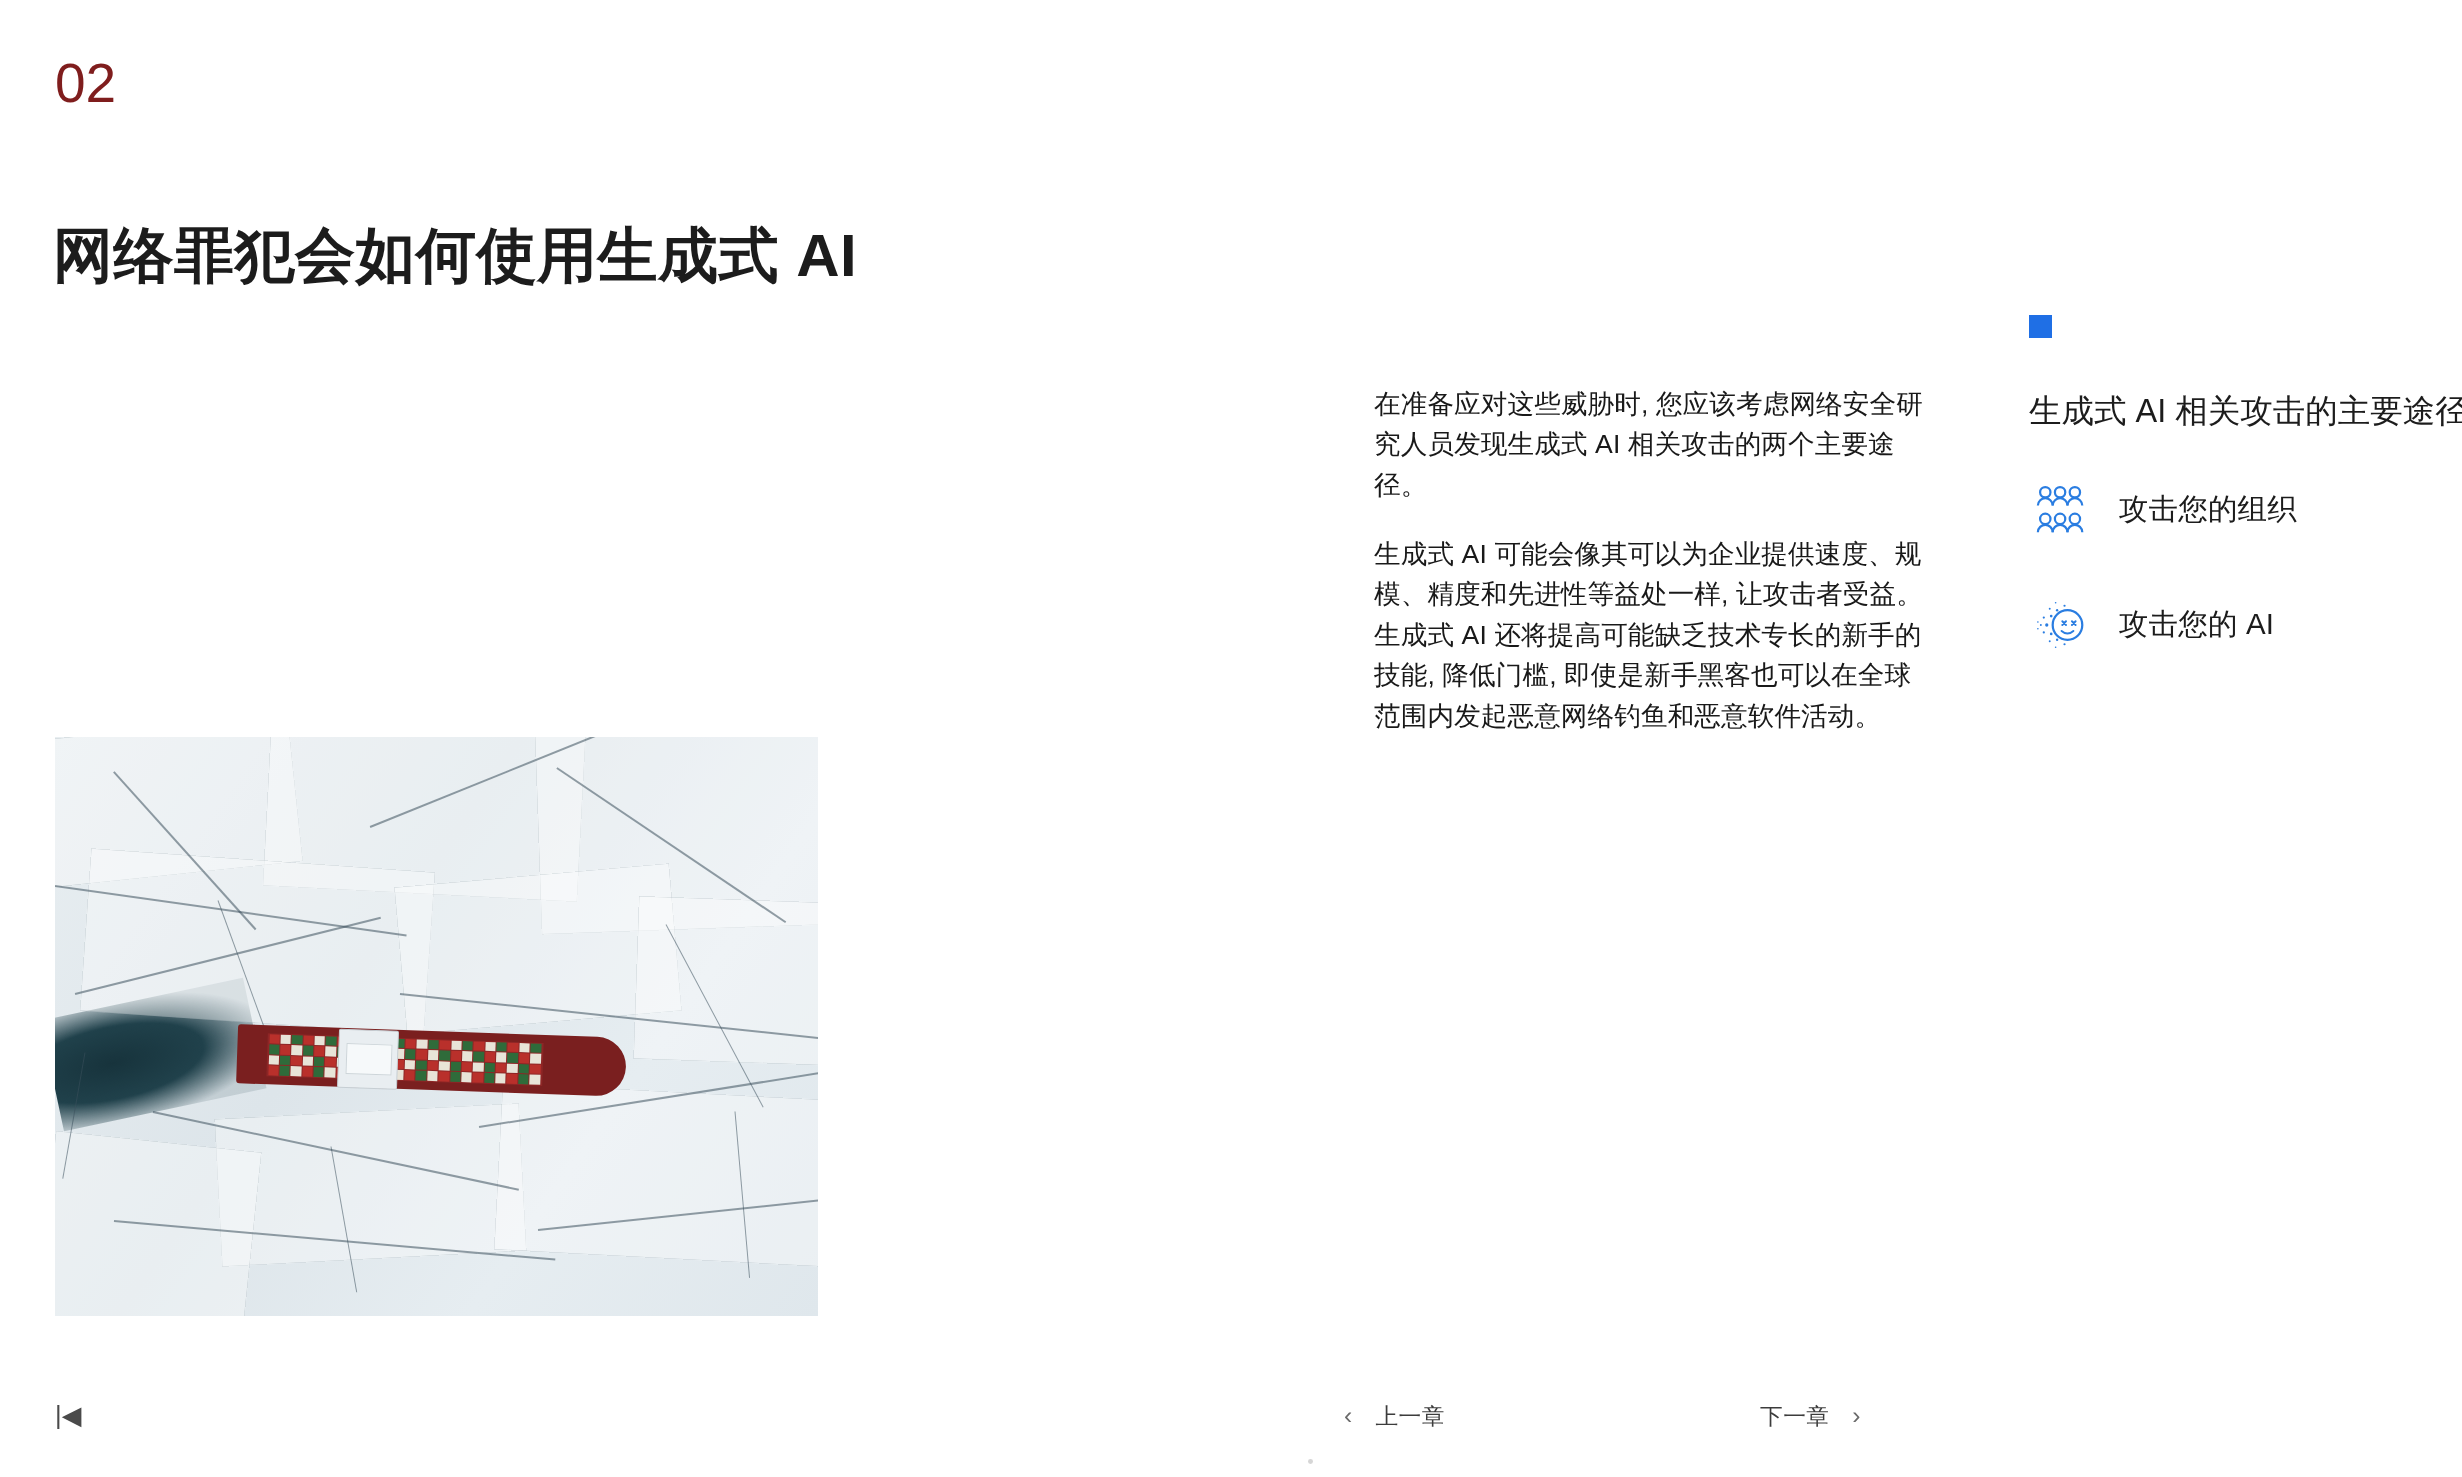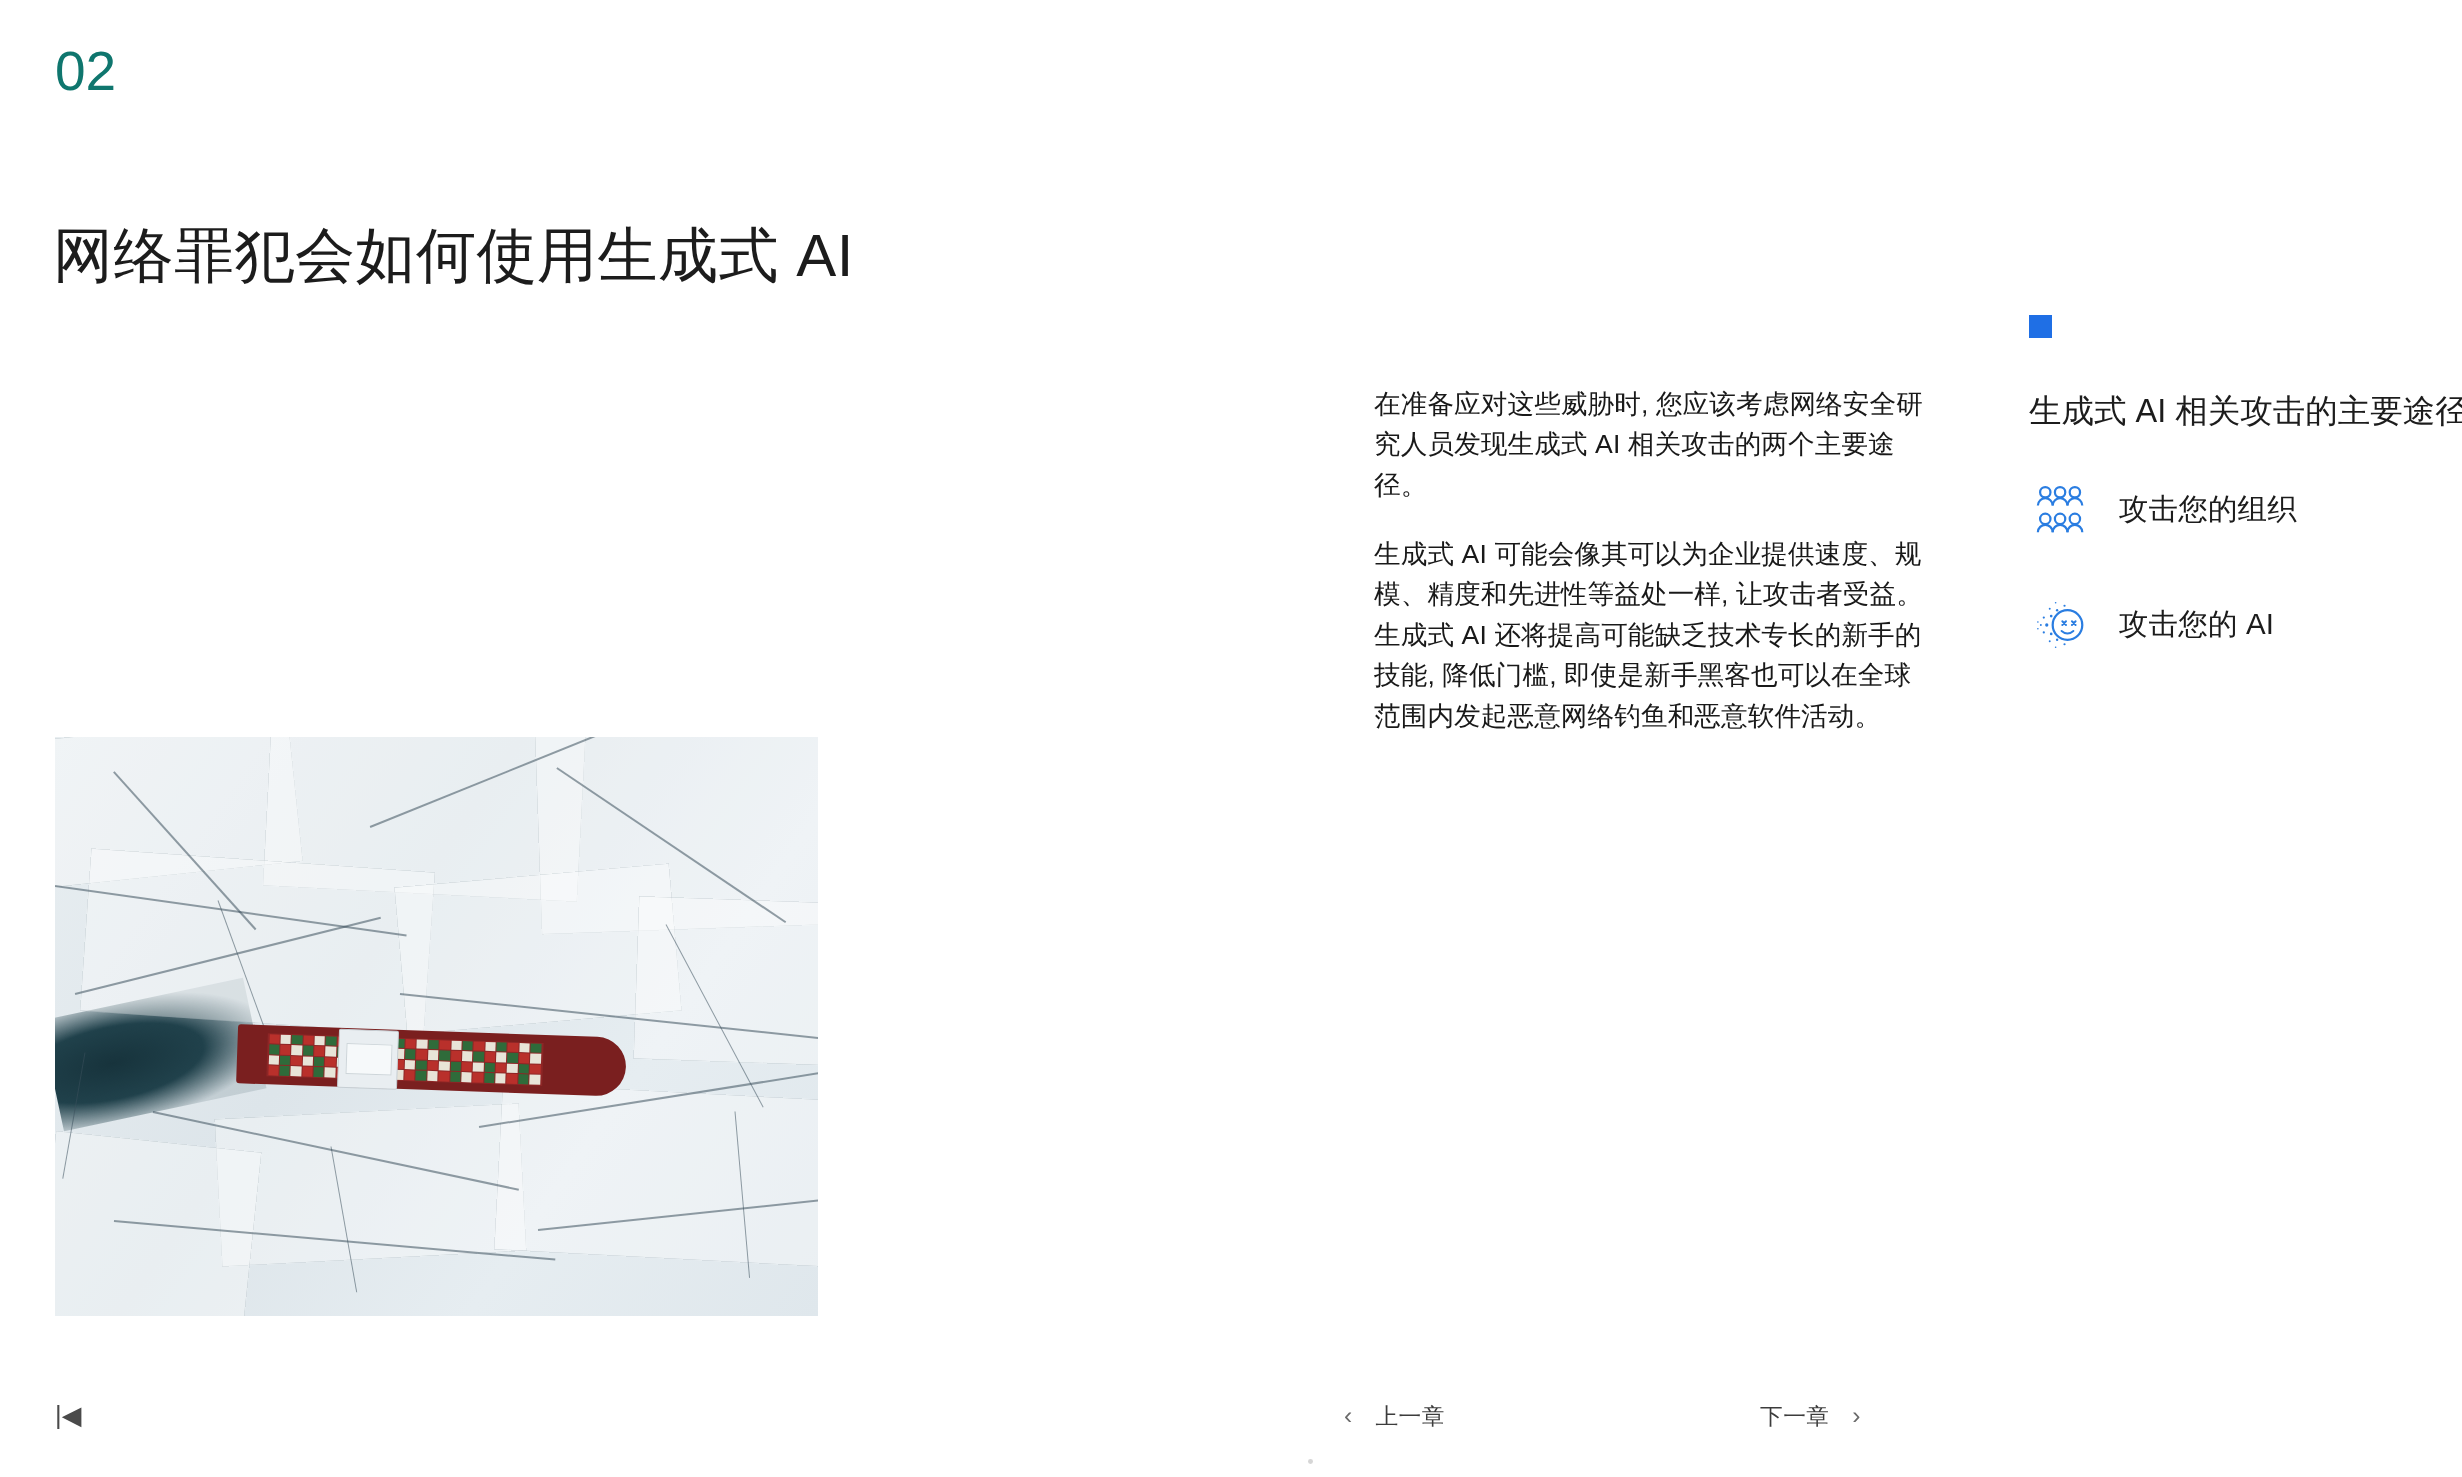--- a/index.html
+++ b/index.html
@@ -22,35 +22,35 @@
     left: 0; top: 0;
     width: 2626px;
     height: 1477px;
     background: #ffffff;
   }
 
   
   .chapter-number {
     position: absolute;
     left: 55px;
-    top: 44px;
+    top: 56px;
     font-size: 55px;
     line-height: 1;
-    color: #0f766e;
+    color: #7f1d1d;
     font-weight: 400;
     letter-spacing: 0px;
   }
   .chapter-title {
     position: absolute;
     left: 53px;
     top: 181px;
     font-size: 60px;
     line-height: 1.18;
     color: #1c1c1c;
-    font-weight: 400;
+    font-weight: 700;
     letter-spacing: 0.5px;
     white-space: nowrap;
   }
 
   
   .hero-figure {
     position: absolute;
     left: 55px;
     top: 737px;
     width: 763px;

